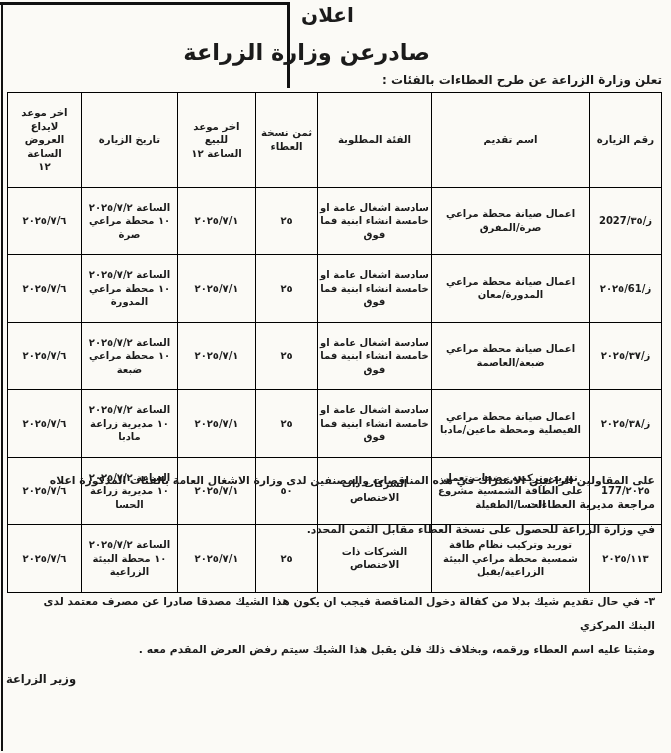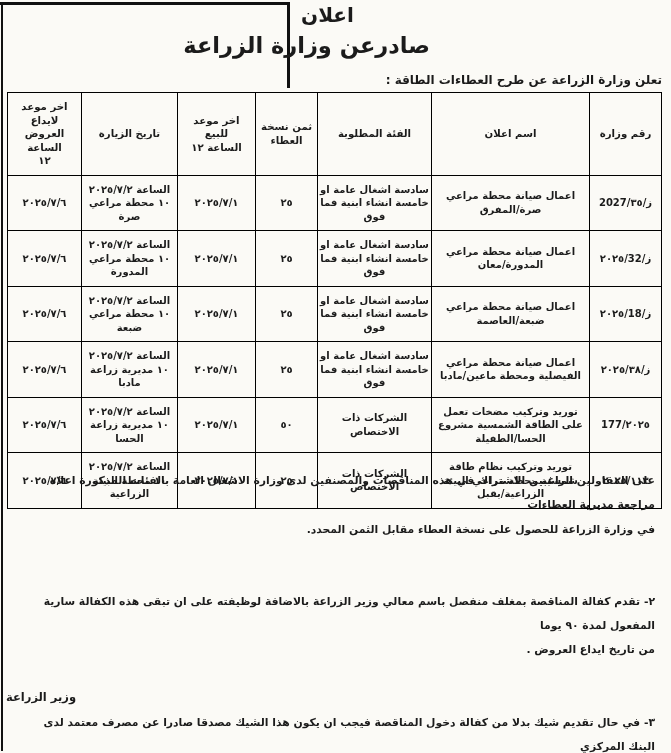--- a/index.html
+++ b/index.html
@@ -15,92 +15,92 @@
   .rule{position:absolute;background:#111;}
   .rule-top{left:0;top:2px;width:289px;height:2.5px;}
   .rule-topv{left:287px;top:2px;width:2.5px;height:86px;}
   .rule-left{left:1px;top:2px;width:1.5px;height:749px;}
 
   .headline{
     position:absolute;left:225px;top:3px;width:205px;
     text-align:center;font-weight:bold;line-height:1.25;
   }
   .headline .t1{font-size:20px;white-space:nowrap;}
-  .headline .t2{font-size:22.5px;white-space:nowrap;margin-top:3px;}
+  .headline .t2{font-size:22.5px;white-space:nowrap;margin-top:10px;}
 
   .intro{
     position:absolute;right:9px;top:73px;left:8px;
     text-align:right;font-weight:bold;font-size:12px;
   }
 
   table.tenders{
     position:absolute;right:9px;top:92px;
     border-collapse:collapse;table-layout:fixed;
     width:654px;direction:rtl;
     background:#fbfaf6;
   }
   table.tenders th,table.tenders td{
     border:1.8px solid #000;
     font-weight:bold;
     font-size:10px;line-height:13.5px;
     text-align:center;vertical-align:middle;
-    padding:7px 2px;
+    padding:13px 2px;
     white-space:pre-line;
     overflow:hidden;
   }
   table.tenders th{font-size:10.2px;}
   tr.hrow{height:52px;}
   tr.r0,tr.r1,tr.r2,tr.r3{height:48px;}
   tr.r4{height:46px;}
   tr.r5{height:45px;}
 
   .notes{
     position:absolute;right:4px;left:3px;top:433px;
     text-align:right;font-weight:bold;
     font-size:10.8px;line-height:24.2px;
     white-space:pre-line;
   }
   .note{margin:12px;}
 
   .signature{
-    position:absolute;left:6px;bottom:2px;
+    position:absolute;left:6px;bottom:20px;
     text-align:right;font-weight:bold;
     font-size:11.5px;line-height:23px;
   }
 </style>
 </head>
 <body>
 
 <div class="page">
 
   <div class="rule rule-top"></div>
   <div class="rule rule-topv"></div>
   <div class="rule rule-left"></div>
 
   <div class="headline">
     <div class="t1">اعلان</div>
     <div class="t2">صادرعن وزارة الزراعة</div>
   </div>
 
-  <div class="intro">تعلن وزارة الزراعة عن طرح العطاءات الطاقة :</div>
+  <div class="intro">تعلن وزارة الزراعة عن طرح العطاءات بالفئات :</div>
 
   <table class="tenders">
     <colgroup>
       <col style="width:72px">
         <col style="width:158px">
         <col style="width:114px">
       <col style="width:62px">
         <col style="width:78px">
         <col style="width:96px">
         <col style="width:74px">
     </colgroup>
     <thead>
       <tr class="hrow">
-        <th>رقم وزارة</th>
-        <th>اسم اعلان</th>
+        <th>رقم الزيارة</th>
+        <th>اسم تقديم</th>
         <th>الفئة المطلوبة</th>
         <th>ثمن نسخة
 العطاء</th>
         <th>اخر موعد للبيع
 الساعة ١٢</th>
         <th>تاريخ الزيارة</th>
         <th>اخر موعد لايداع
 العروض الساعة
 ١٢</th>
       </tr>
@@ -114,35 +114,35 @@
 خامسة انشاء ابنية فما
 فوق</td>
         <td>٢٥</td>
         <td>٢٠٢٥/٧/١</td>
         <td>الساعة ٢٠٢٥/٧/٢
 ١٠ محطة مراعي
 صرة</td>
         <td>٢٠٢٥/٧/٦</td>
       </tr>
       <tr class="r1">
-        <td>ز/٢٠٢٥/32</td>
+        <td>ز/٢٠٢٥/61</td>
         <td>اعمال صيانة محطة مراعي
 المدورة/معان</td>
         <td>سادسة اشغال عامة او
 خامسة انشاء ابنية فما
 فوق</td>
         <td>٢٥</td>
         <td>٢٠٢٥/٧/١</td>
         <td>الساعة ٢٠٢٥/٧/٢
 ١٠ محطة مراعي
 المدورة</td>
         <td>٢٠٢٥/٧/٦</td>
       </tr>
       <tr class="r2">
-        <td>ز/٢٠٢٥/18</td>
+        <td>ز/٢٠٢٥/٣٧</td>
         <td>اعمال صيانة محطة مراعي
 ضبعة/العاصمة</td>
         <td>سادسة اشغال عامة او
 خامسة انشاء ابنية فما
 فوق</td>
         <td>٢٥</td>
         <td>٢٠٢٥/٧/١</td>
         <td>الساعة ٢٠٢٥/٧/٢
 ١٠ محطة مراعي
 ضبعة</td>
@@ -189,22 +189,20 @@
 ١٠ محطة البيئة
 الزراعية</td>
         <td>٢٠٢٥/٧/٦</td>
       </tr>
     </tbody>
   </table>
 
   <div class="notes">
     <div class="note">على المقاولين الراغبين الاشتراك في هذه المناقصات والمصنفين لدى وزارة الاشغال العامة بالفئات المذكورة اعلاه مراجعة مديرية العطاءات
 في وزارة الزراعة للحصول على نسخة العطاء مقابل الثمن المحدد.</div>
-    <div class="note">٢- تقدم كفالة المناقصة بمغلف منفصل باسم معالي وزير الزراعة بالاضافة لوظيفته على ان تبقى هذه الكفالة سارية المفعول لمدة ٩٠ يوما
-من تاريخ ايداع العروض .</div>
     <div class="note">٣- في حال تقديم شيك بدلا من كفالة دخول المناقصة فيجب ان يكون هذا الشيك مصدقا صادرا عن مصرف معتمد لدى البنك المركزي
 ومثبتا عليه اسم العطاء ورقمه، وبخلاف ذلك فلن يقبل هذا الشيك سيتم رفض العرض المقدم معه .</div>
     
     
     
   </div>
 
   <div class="signature">
     <div>وزير الزراعة</div>
   </div>

